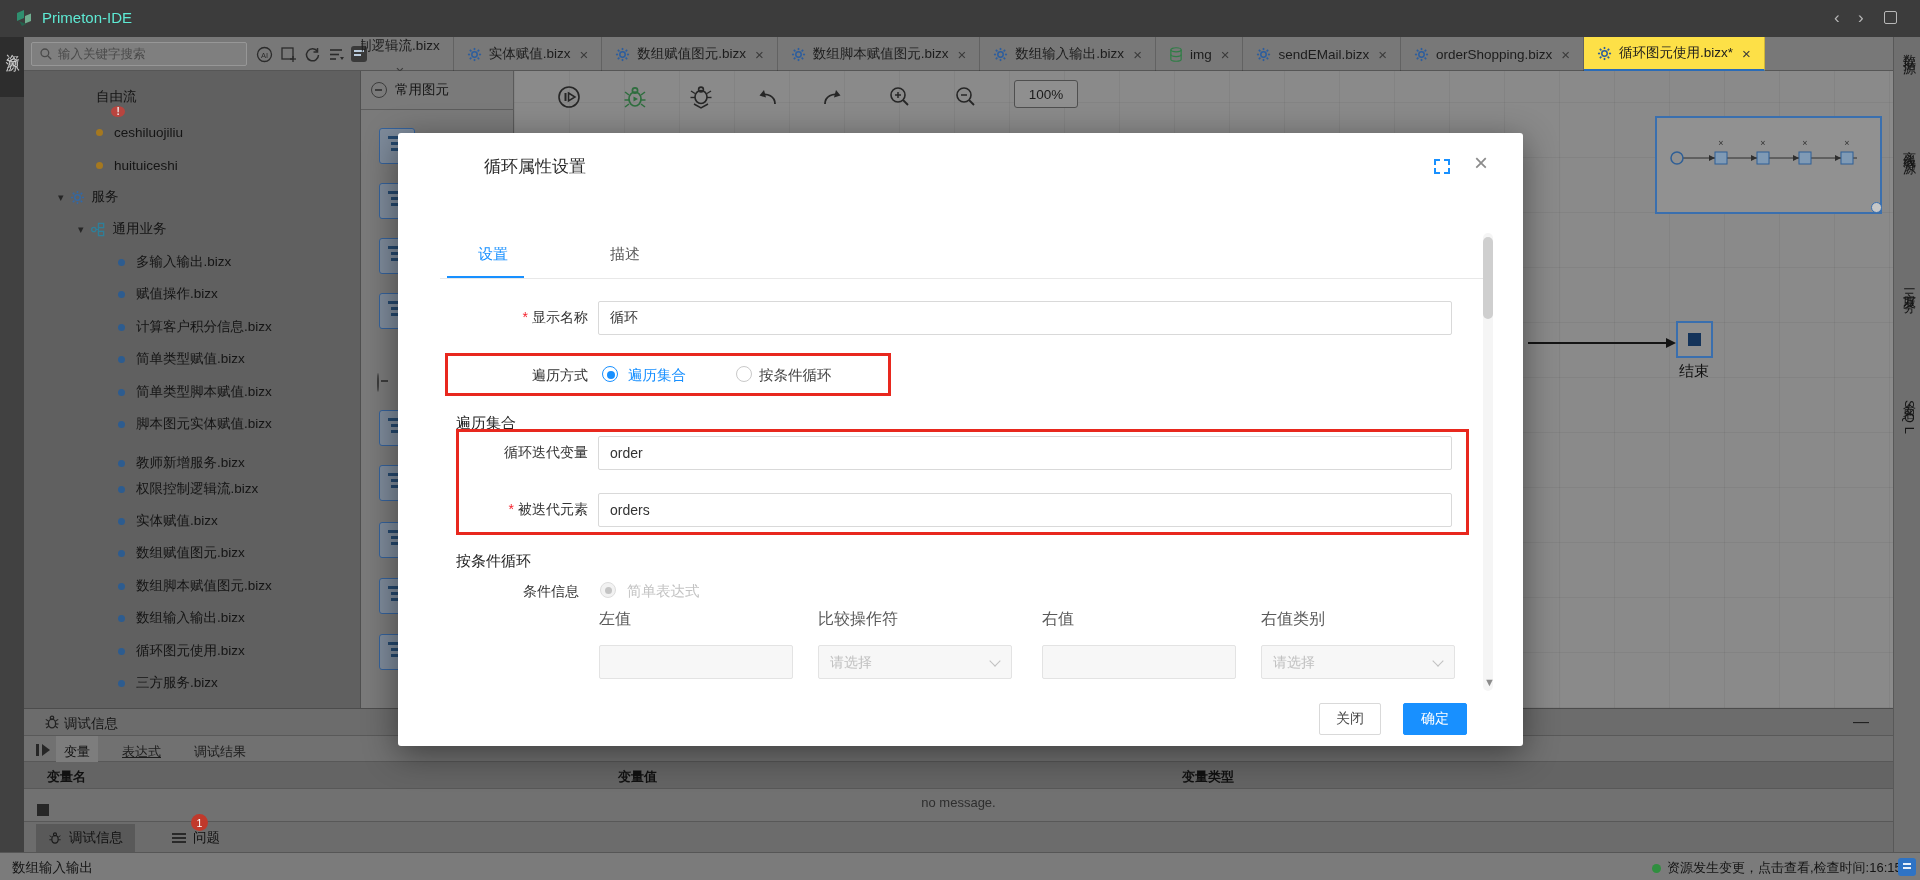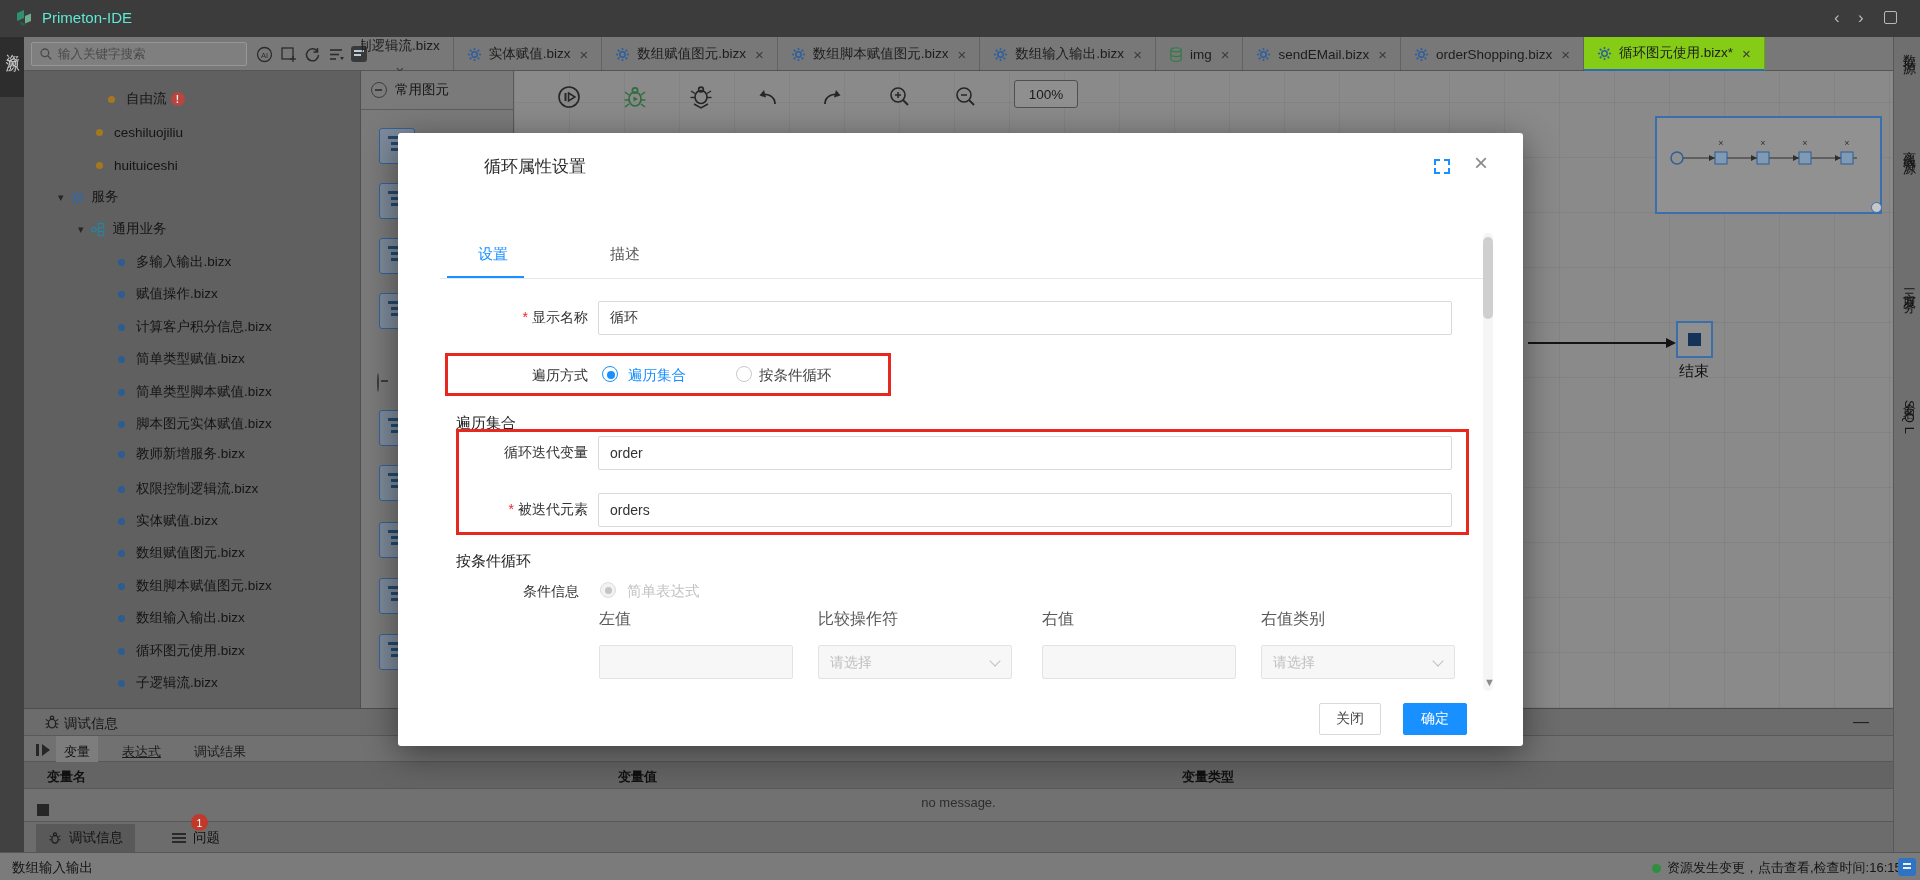--- a/index.html
+++ b/index.html
@@ -20,21 +20,21 @@
   #activitybar .vlabel { position:absolute; left:4px; top:6px; writing-mode:vertical-rl; letter-spacing:4px; color:#cfcfcf; font-size:14px; }
 
   
   #chromerow { left:24px; top:37px; width:1869px; height:34px; background:#787878; border-bottom:1px solid #565656; }
   #searchbox { position:absolute; left:7px; top:5px; width:216px; height:24px; border:1px solid #979797; border-radius:2px; background:#7f7f7f; display:flex; align-items:center; }
   #searchbox input { border:0; outline:0; background:transparent; color:#3f3f3f; font-size:12.5px; width:170px; }
   #searchbox input::placeholder { color:#4a4a4a; opacity:1; }
   .tbicon { position:absolute; top:9px; width:17px; height:17px; }
   #tab-strip { position:absolute; left:337px; top:0; width:1532px; height:34px; display:flex; overflow:hidden; }
   .tab { display:flex; align-items:center; gap:7px; padding:0 13px; height:34px; border-right:1px solid rgba(0,0,0,.18); color:#1c1c1c; font-size:13.5px; white-space:nowrap; cursor:pointer; }
-  .tab.active { background:#84cc16; border-bottom:2px solid #2a6cb8; }
+  .tab.active { background:#fde047; border-bottom:2px solid #2a6cb8; }
   .tab.clipped { margin-left:-16px;flex-direction:column; }
   .tab .tab-close { color:#3a3a3a; font-size:15px; margin-left:2px; }
 
   
   #rightdock { left:1893px; top:37px; width:27px; height:815px; background:#6f6f6f; border-left:1px solid #585858; }
   .dock-item { position:absolute; left:6px; writing-mode:vertical-rl; letter-spacing:4px; color:#161616; font-size:13px; cursor:pointer; }
 
   
   #treepanel { left:24px; top:71px; width:337px; height:637px; background:#606060; border-right:1px solid #505050; }
   .tree-row { position:absolute; height:22px; display:flex; align-items:center; color:#141414; font-size:13.5px; cursor:pointer; white-space:nowrap; }
@@ -355,21 +355,21 @@
 
   <div id="rightdock" class="abs">
       <span class="dock-item" style="top: 7px;">数据源</span>
       <span class="dock-item" style="top: 103px;">离线资源</span>
       <span class="dock-item" style="top: 241px;">三方服务</span>
       <span class="dock-item" style="top: 355px;">命名SQL</span>
     </div>
 
   <div id="treepanel" class="abs">
     <div id="tree-scroll" class="abs"></div>
-  <div class="tree-row" style="top: 17px; left: 84px;">
+  <div class="tree-row" style="top: 17px; left: 72px; flex-direction: column;">
         <span class="dot" style="background: rgb(165, 120, 31);"></span>
         <span>自由流</span>
         <span class="badge-err">!</span>
       </div>
       <div class="tree-row" style="top: 50px; left: 72px;">
         <span class="dot" style="background: rgb(165, 120, 31);"></span>
         <span>ceshiluojiliu</span>
       </div>
       <div class="tree-row" style="top: 83px; left: 72px;">
         <span class="dot" style="background: rgb(165, 120, 31);"></span>
@@ -424,21 +424,21 @@
         <span>简单类型赋值.bizx</span>
       </div>
       <div class="tree-row" style="top: 310px; left: 94px;">
         <span class="dot" style="background: rgb(45, 92, 143);"></span>
         <span>简单类型脚本赋值.bizx</span>
       </div>
       <div class="tree-row" style="top: 342px; left: 94px;">
         <span class="dot" style="background: rgb(45, 92, 143);"></span>
         <span>脚本图元实体赋值.bizx</span>
       </div>
-      <div class="tree-row" style="top: 372px; left: 94px;">
+      <div class="tree-row" style="top: 381px; left: 94px;">
         <span class="dot" style="background: rgb(45, 92, 143);"></span>
         <span>教师新增服务.bizx</span>
       </div>
       <div class="tree-row" style="top: 407px; left: 94px;">
         <span class="dot" style="background: rgb(45, 92, 143);"></span>
         <span>权限控制逻辑流.bizx</span>
       </div>
       <div class="tree-row" style="top: 439px; left: 94px;">
         <span class="dot" style="background: rgb(45, 92, 143);"></span>
         <span>实体赋值.bizx</span>
@@ -454,21 +454,21 @@
       <div class="tree-row" style="top: 536px; left: 94px;">
         <span class="dot" style="background: rgb(45, 92, 143);"></span>
         <span>数组输入输出.bizx</span>
       </div>
       <div class="tree-row" style="top: 569px; left: 94px;">
         <span class="dot" style="background: rgb(45, 92, 143);"></span>
         <span>循环图元使用.bizx</span>
       </div>
       <div class="tree-row" style="top: 601px; left: 94px;">
         <span class="dot" style="background: rgb(45, 92, 143);"></span>
-        <span>子逻辑流.bizx</span>
+        <span>三方服务.bizx</span>
       </div>
     </div>
 
   <div id="palette" class="abs">
     <div id="palette-header">
       <span class="cminus" style="margin-left:10px;"></span>
       <span class="txt">常用图元</span>
     </div>
     <div class="chip" style="top:57px;">
         <i></i>

